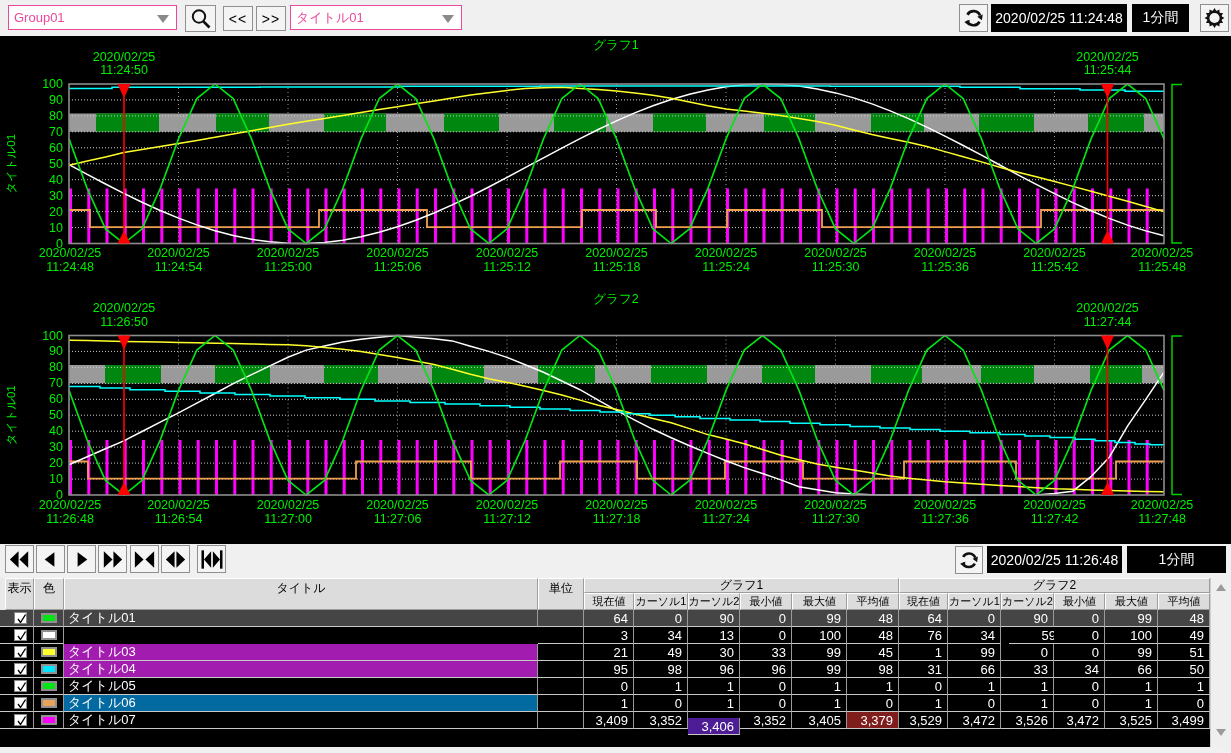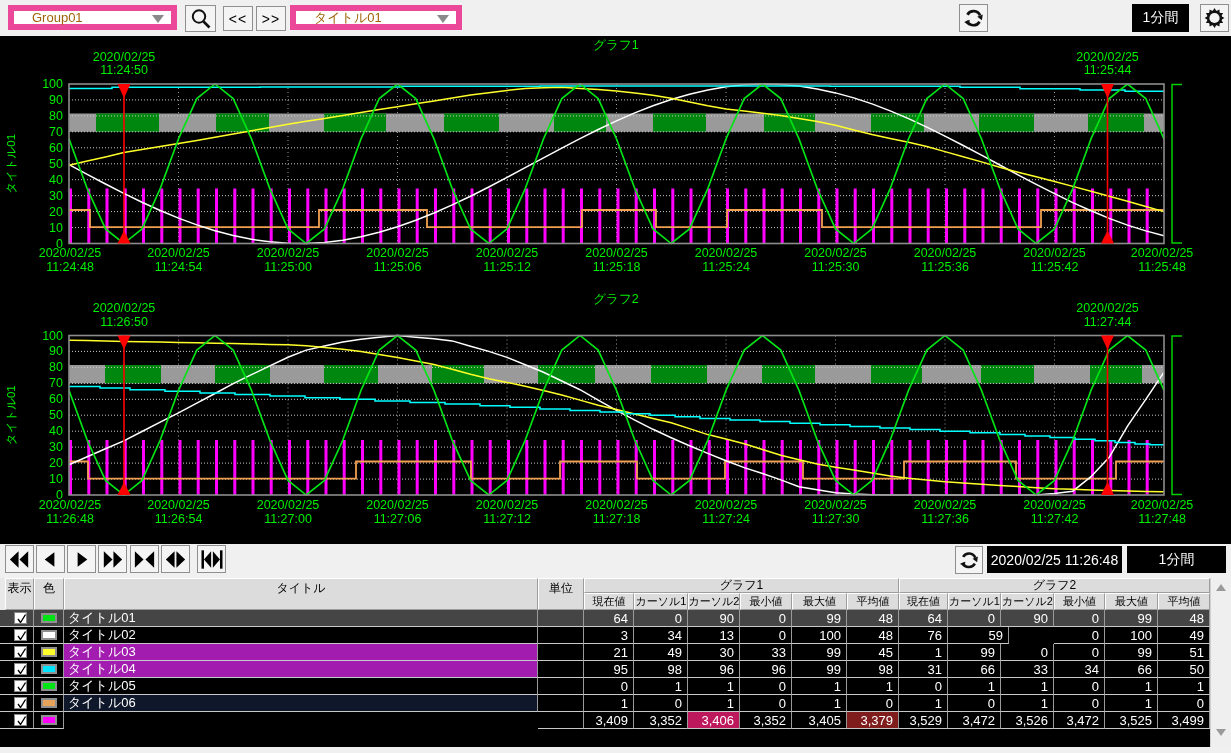--- a/index.html
+++ b/index.html
@@ -1,17 +1,17 @@
 <!DOCTYPE html>
 <html><head><meta charset="utf-8"><style>
 *{margin:0;padding:0;box-sizing:border-box}
 html,body{width:1231px;height:753px;background:#000;font-family:"Liberation Sans",sans-serif;overflow:hidden}
 .tb{position:absolute;left:0;width:1231px;background:#f0f0f0}
 .btn{position:absolute;background:#f4f4f4;border:1px solid #8f8f8f;display:flex;align-items:center;justify-content:center}
-.combo{position:absolute;background:#fff;border:6px solid #ec4899;font-size:13px;color:#a16207;display:flex;align-items:center;padding-left:18px}
+.combo{position:absolute;background:#fff;border:1px solid #ec4899;font-size:13px;color:#ec4899;display:flex;align-items:center;padding-left:5px}
 .combo .arr{position:absolute;right:7px;top:50%;margin-top:-3px;width:0;height:0;border-left:6px solid transparent;border-right:6px solid transparent;border-top:8px solid #8a8a8a}
 .blackbox{position:absolute;background:#000;color:#fff;font-size:14px;white-space:nowrap;display:flex;align-items:center;justify-content:center}
 .hdrcell{background:#dcdcdc;border-right:1px solid #9d9d9d;border-bottom:1px solid #9d9d9d;border-top:1px solid #fff;border-left:1px solid #fff;color:#000;font-size:12px;display:flex;align-items:center;justify-content:center;position:absolute}
 .cell{position:absolute;color:#fff;font-size:13px;border-right:1px solid #9a9a9a;border-bottom:1px solid #c8c8c8;display:flex;align-items:center}
 .num{justify-content:flex-end;padding-right:5px}
 </style></head><body>
 <div class="tb" style="top:0;height:36px">
 <div class="combo" style="left:8px;top:5px;width:169px;height:25px">Group01<span class="arr"></span></div>
 <div class="btn" style="left:185px;top:5px;width:31px;height:27px">
       <svg width="26" height="26" viewBox="0 0 26 26">
@@ -23,20 +23,21 @@
 <div class="btn" style="left:256px;top:6px;width:30px;height:25px;font-size:14px;letter-spacing:1px">&gt;&gt;</div>
 <div class="combo" style="left:290px;top:5px;width:172px;height:25px">タイトル01<span class="arr"></span></div>
 <div class="btn" style="left:959px;top:4px;width:29px;height:28px">
       <svg width="28" height="28" viewBox="0 0 28 28">
 <path d="M7.7 10.6 A7.3 7.3 0 0 1 20.8 11.5" fill="none" stroke="#111" stroke-width="2.8"></path>
 <polygon points="22.7,16.3 17.9,12.6 23.6,10.3" fill="#111"></polygon>
 <path d="M20.3 17.9 A7.3 7.3 0 0 1 7.2 16.9" fill="none" stroke="#111" stroke-width="2.8"></path>
 <polygon points="9.2,21.8 4.4,18.1 10.1,15.8" fill="#111"></polygon>
 </svg>
     </div>
+<div class="blackbox" style="left:991px;top:4px;width:136px;height:28px">2020/02/25 11:24:48</div>
 <div class="blackbox" style="left:1132px;top:4px;width:57px;height:28px">1分間</div>
 <div class="btn" style="left:1200px;top:4px;width:29px;height:28px">
       <svg width="28" height="28" viewBox="0 0 28 28">
         <polygon points="21.7,12.4 24.3,14.0 21.7,15.6 21.6,16.0 21.5,16.5 22.9,19.1 19.9,19.2 19.6,19.6 19.2,19.9 19.2,22.9 16.5,21.5 16.0,21.6 15.6,21.7 14.0,24.3 12.4,21.7 12.0,21.6 11.5,21.5 8.9,22.9 8.8,19.9 8.4,19.6 8.1,19.2 5.1,19.1 6.5,16.5 6.4,16.0 6.3,15.6 3.7,14.0 6.3,12.4 6.4,12.0 6.5,11.5 5.1,8.9 8.1,8.8 8.4,8.4 8.8,8.1 8.8,5.1 11.5,6.5 12.0,6.4 12.4,6.3 14.0,3.7 15.6,6.3 16.0,6.4 16.5,6.5 19.2,5.1 19.2,8.1 19.6,8.4 19.9,8.8 22.9,8.8 21.5,11.5 21.6,12.0" fill="#111"></polygon>
         <circle cx="14" cy="14" r="5.3" fill="#f4f4f4"></circle>
       </svg>
     </div>
 </div>
 <svg width="1231" height="508" viewBox="0 36 1231 508" style="position:absolute;left:0;top:36px" font-family="Liberation Sans, sans-serif">
 <rect x="0" y="36" width="1231" height="508" fill="#000"></rect>
@@ -304,31 +305,30 @@
 <div class="cell num" style="left:1105px;top:32px;width:53px;height:17px;background:#454545">99</div>
 <div class="cell num" style="left:1158px;top:32px;width:52px;height:17px;background:#454545">48</div>
 <div class="cell" style="left:0;top:49px;width:34px;height:17px;background:#000;justify-content:center">
       <svg width="13" height="12" style="background:#fff;border:1px solid #888;margin-left:7px">
         <path d="M3 6 L5.5 9.5 L10.5 1.5" stroke="#000" stroke-width="1.3" fill="none"></path>
       </svg>
     </div>
 <div class="cell" style="left:34px;top:49px;width:30px;height:17px;background:#000;justify-content:center">
       <span style="width:16px;height:10px;background:#ffffff;display:inline-block;border:2px solid #8f8f8f;box-sizing:content-box;width:12px;height:6px"></span>
     </div>
-<div class="cell" style="left:64px;top:49px;width:474px;height:17px;background:#000;padding-left:4px">タイトル02</div>
 <div class="cell" style="left:538px;top:49px;width:46px;height:17px;background:#000"></div>
 <div class="cell num" style="left:584px;top:49px;width:50px;height:17px;background:#000">3</div>
 <div class="cell num" style="left:634px;top:49px;width:54px;height:17px;background:#000">34</div>
 <div class="cell num" style="left:688px;top:49px;width:52px;height:17px;background:#000">13</div>
 <div class="cell num" style="left:740px;top:49px;width:52px;height:17px;background:#000">0</div>
 <div class="cell num" style="left:792px;top:49px;width:55px;height:17px;background:#000">100</div>
 <div class="cell num" style="left:847px;top:49px;width:52px;height:17px;background:#000">48</div>
 <div class="cell num" style="left:899px;top:49px;width:49px;height:17px;background:#000">76</div>
 <div class="cell num" style="left:948px;top:49px;width:53px;height:17px;background:#000">34</div>
-<div class="cell num" style="left:956px;top:49px;width:53px;height:17px;background:#000">59</div>
+<div class="cell num" style="left:1009px;top:49px;width:53px;height:17px;background:#000">59</div>
 <div class="cell num" style="left:1054px;top:49px;width:51px;height:17px;background:#000">0</div>
 <div class="cell num" style="left:1105px;top:49px;width:53px;height:17px;background:#000">100</div>
 <div class="cell num" style="left:1158px;top:49px;width:52px;height:17px;background:#000">49</div>
 <div class="cell" style="left:0;top:66px;width:34px;height:17px;background:#000;justify-content:center">
       <svg width="13" height="12" style="background:#fff;border:1px solid #888;margin-left:7px">
         <path d="M3 6 L5.5 9.5 L10.5 1.5" stroke="#000" stroke-width="1.3" fill="none"></path>
       </svg>
     </div>
 <div class="cell" style="left:34px;top:66px;width:30px;height:17px;background:#000;justify-content:center">
       <span style="width:16px;height:10px;background:#ffff29;display:inline-block;border:2px solid #8f8f8f;box-sizing:content-box;width:12px;height:6px"></span>
@@ -392,21 +392,21 @@
 <div class="cell num" style="left:1105px;top:100px;width:53px;height:17px;background:#000">1</div>
 <div class="cell num" style="left:1158px;top:100px;width:52px;height:17px;background:#000">1</div>
 <div class="cell" style="left:0;top:117px;width:34px;height:17px;background:#000;justify-content:center">
       <svg width="13" height="12" style="background:#fff;border:1px solid #888;margin-left:7px">
         <path d="M3 6 L5.5 9.5 L10.5 1.5" stroke="#000" stroke-width="1.3" fill="none"></path>
       </svg>
     </div>
 <div class="cell" style="left:34px;top:117px;width:30px;height:17px;background:#000;justify-content:center">
       <span style="width:16px;height:10px;background:#e8a35a;display:inline-block;border:2px solid #8f8f8f;box-sizing:content-box;width:12px;height:6px"></span>
     </div>
-<div class="cell" style="left:64px;top:117px;width:474px;height:17px;background:#0f172a;padding-left:4px">タイトル06</div>
+<div class="cell" style="left:64px;top:117px;width:474px;height:17px;background:#0369a1;padding-left:4px">タイトル06</div>
 <div class="cell" style="left:538px;top:117px;width:46px;height:17px;background:#000"></div>
 <div class="cell num" style="left:584px;top:117px;width:50px;height:17px;background:#000">1</div>
 <div class="cell num" style="left:634px;top:117px;width:54px;height:17px;background:#000">0</div>
 <div class="cell num" style="left:688px;top:117px;width:52px;height:17px;background:#000">1</div>
 <div class="cell num" style="left:740px;top:117px;width:52px;height:17px;background:#000">0</div>
 <div class="cell num" style="left:792px;top:117px;width:55px;height:17px;background:#000">1</div>
 <div class="cell num" style="left:847px;top:117px;width:52px;height:17px;background:#000">0</div>
 <div class="cell num" style="left:899px;top:117px;width:49px;height:17px;background:#000">1</div>
 <div class="cell num" style="left:948px;top:117px;width:53px;height:17px;background:#000">0</div>
 <div class="cell num" style="left:1001px;top:117px;width:53px;height:17px;background:#000">1</div>
@@ -414,24 +414,25 @@
 <div class="cell num" style="left:1105px;top:117px;width:53px;height:17px;background:#000">1</div>
 <div class="cell num" style="left:1158px;top:117px;width:52px;height:17px;background:#000">0</div>
 <div class="cell" style="left:0;top:134px;width:34px;height:17px;background:#000;justify-content:center">
       <svg width="13" height="12" style="background:#fff;border:1px solid #888;margin-left:7px">
         <path d="M3 6 L5.5 9.5 L10.5 1.5" stroke="#000" stroke-width="1.3" fill="none"></path>
       </svg>
     </div>
 <div class="cell" style="left:34px;top:134px;width:30px;height:17px;background:#000;justify-content:center">
       <span style="width:16px;height:10px;background:#ff00ff;display:inline-block;border:2px solid #8f8f8f;box-sizing:content-box;width:12px;height:6px"></span>
     </div>
+<div class="cell" style="left:64px;top:134px;width:474px;height:17px;background:#000;padding-left:4px">タイトル07</div>
 <div class="cell" style="left:538px;top:134px;width:46px;height:17px;background:#000"></div>
 <div class="cell num" style="left:584px;top:134px;width:50px;height:17px;background:#000">3,409</div>
 <div class="cell num" style="left:634px;top:134px;width:54px;height:17px;background:#000">3,352</div>
-<div class="cell num" style="left:688px;top:134px;width:52px;height:17px;background:#be185d">3,406</div>
+<div class="cell num" style="left:688px;top:140px;width:52px;height:17px;background:#4c1d95">3,406</div>
 <div class="cell num" style="left:740px;top:134px;width:52px;height:17px;background:#000">3,352</div>
 <div class="cell num" style="left:792px;top:134px;width:55px;height:17px;background:#000">3,405</div>
 <div class="cell num" style="left:847px;top:134px;width:52px;height:17px;background:#7f1d1d">3,379</div>
 <div class="cell num" style="left:899px;top:134px;width:49px;height:17px;background:#000">3,529</div>
 <div class="cell num" style="left:948px;top:134px;width:53px;height:17px;background:#000">3,472</div>
 <div class="cell num" style="left:1001px;top:134px;width:53px;height:17px;background:#000">3,526</div>
 <div class="cell num" style="left:1054px;top:134px;width:51px;height:17px;background:#000">3,472</div>
 <div class="cell num" style="left:1105px;top:134px;width:53px;height:17px;background:#000">3,525</div>
 <div class="cell num" style="left:1158px;top:134px;width:52px;height:17px;background:#000">3,499</div>
 <div style="position:absolute;left:1210px;top:0;width:21px;height:169px;background:#efefef;border-left:1px solid #cfcfcf">

